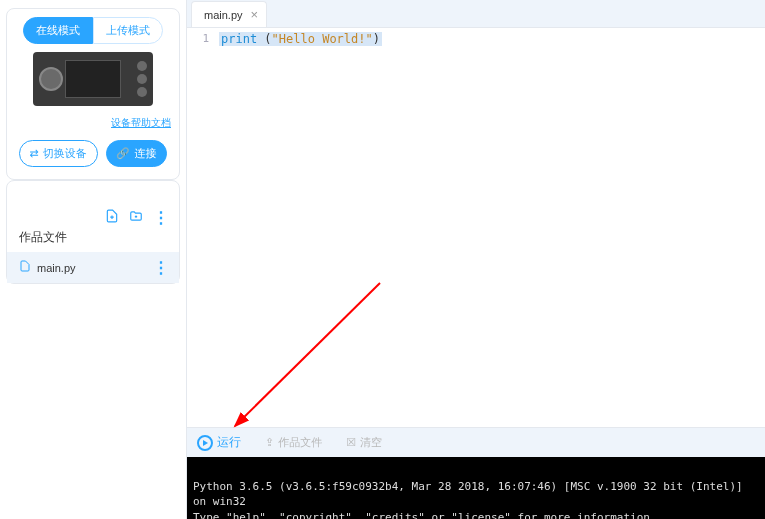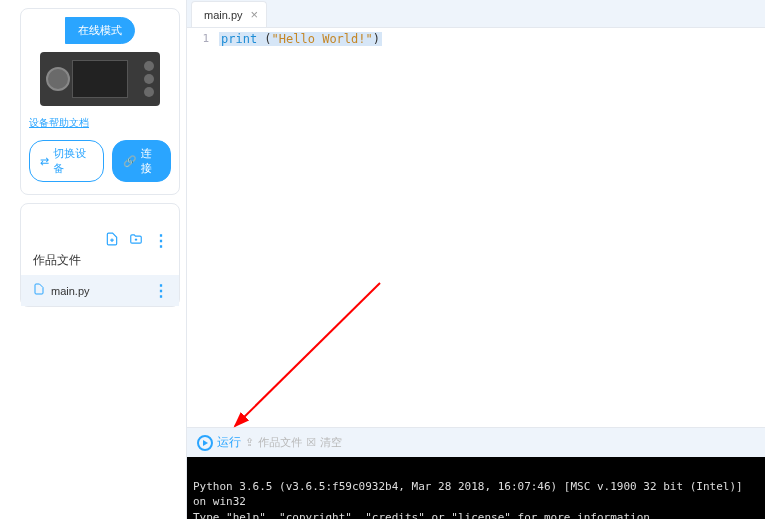--- a/index.html
+++ b/index.html
@@ -1,33 +1,33 @@
 <!DOCTYPE html>
 <html><head>
   <meta charset="utf-8">
   <style>
     * { margin: 0; padding: 0; box-sizing: border-box; }
     body { font-family: -apple-system, "Microsoft YaHei", sans-serif; font-size: 12px; background: #fff; width: 765px; height: 519px; overflow: hidden; position: relative; }
     .container { display: flex; height: 519px; }
-    .sidebar { width: 186px; display: flex; flex-direction: column; gap: 8px; padding: 8px 6px 0 20px; }
+    .sidebar { width: 186px; display: flex; flex-direction: column; padding: 8px 6px 0 6px; }
     .panel { background: #fff; border: 1px solid #e4e8ee; border-radius: 8px; }
     .device-panel { padding: 8px 8px 12px 8px; }
     .mode-tabs { display: flex; gap: 0; justify-content: center; margin-bottom: 8px; }
     .mode-tab { padding: 5px 12px; font-size: 11px; border-radius: 14px; cursor: pointer; color: #2aa5ff; background: #fff; border: 1px solid #cce7ff; }
     .mode-tab.active { background: #2aa5ff; color: #fff; border-color: #2aa5ff; }
     .mode-tab:first-child { border-radius: 14px 0 0 14px; }
     .mode-tab:last-child { border-radius: 0 14px 14px 0; }
     .device-img { display: flex; justify-content: center; margin: 6px 0 10px; }
     .device-img-box { width: 120px; height: 54px; background: #3a3a3a; border-radius: 4px; position: relative; display: flex; align-items: center; justify-content: center; }
     .device-img-knob { width: 24px; height: 24px; border-radius: 50%; background: #6a6a6a; position: absolute; left: 6px; border: 2px solid #888; }
     .device-img-screen { width: 56px; height: 38px; background: #222; border: 1px solid #555; }
     .device-img-btns { position: absolute; right: 6px; display: flex; flex-direction: column; gap: 3px; }
     .device-img-btns span { width: 10px; height: 10px; background: #6a6a6a; border-radius: 50%; display: block; }
     .device-title { text-align: center; font-size: 11px; color: #444; margin-top: 4px; }
-    .device-help { text-align: left; font-size: 10px; color: #2aa5ff; text-decoration: underline; margin-top: 10px; cursor: pointer; }
+    .device-help { text-align: right; font-size: 10px; color: #2aa5ff; text-decoration: underline; margin-top: 10px; cursor: pointer; }
     .device-buttons { display: flex; gap: 8px; margin-top: 10px; justify-content: center; }
     .btn { border-radius: 14px; padding: 5px 10px; font-size: 11px; cursor: pointer; display: inline-flex; align-items: center; gap: 4px; }
     .btn-outline { border: 1px solid #2aa5ff; color: #2aa5ff; background: #fff; }
     .btn-fill { border: 1px solid #2aa5ff; color: #fff; background: #2aa5ff; }
     .files-panel { padding: 0; }
     .files-head { display: flex; align-items: center; justify-content: space-between; padding: 8px 10px 6px 12px; }
     .files-head-title { font-size: 12px; color: #333; margin-top: 40px; }
     .files-head-icons { display: flex; gap: 10px; align-items: center; }
     .icon-blue { color: #2aa5ff; font-size: 14px; cursor: pointer; }
     .icon-dots { color: #2aa5ff; font-size: 16px; cursor: pointer; font-weight: bold; }
@@ -39,36 +39,37 @@
     .tabbar { display: flex; background: #eef4fb; border-bottom: 1px solid #e4e8ee; height: 28px; align-items: flex-end; }
     .tab { background: #fff; border: 1px solid #e4e8ee; border-bottom: none; padding: 5px 8px 5px 12px; font-size: 11px; display: flex; align-items: center; gap: 8px; border-radius: 4px 4px 0 0; margin-left: 4px; color: #333; }
     .tab-close { color: #999; cursor: pointer; font-size: 13px; }
     .editor { flex: 1; display: flex; background: #fff; overflow: hidden; }
     .gutter { width: 28px; background: #fff; text-align: right; padding: 4px 6px 0 0; color: #aab; font-size: 11px; font-family: Consolas, monospace; }
     .code-area { flex: 1; padding: 4px 0 0 4px; font-family: Consolas, monospace; font-size: 12px; }
     .code-line { background: #d6e6f7; display: inline-block; padding: 0 2px; }
     .tok-fn { color: #1f8dd6; }
     .tok-str { color: #c58727; }
     .tok-punc { color: #333; }
-    .action-bar { height: 30px; background: #eef4fb; border-top: 1px solid #e4e8ee; display: flex; align-items: center; gap: 4px; padding: 3px 10px; font-size: 11px; }
+    .action-bar { height: 30px; background: #eef4fb; border-top: 1px solid #e4e8ee; display: flex; align-items: center; gap: 24px; padding: 3px 10px; font-size: 11px; }
     .run-btn { display: inline-flex; align-items: center; gap: 4px; color: #2aa5ff; cursor: pointer; font-size: 12px; }
     .run-circle { width: 16px; height: 16px; border-radius: 50%; border: 2px solid #2aa5ff; display: inline-flex; align-items: center; justify-content: center; }
     .run-tri { width: 0; height: 0; border-left: 5px solid #2aa5ff; border-top: 3px solid transparent; border-bottom: 3px solid transparent; margin-left: 1px; }
     .action-disabled { color: #b8b8b8; display: inline-flex; align-items: center; gap: 4px; cursor: default; }
     .terminal { height: 62px; background: #000; color: #ddd; font-family: Consolas, monospace; font-size: 11px; padding: 22px 6px; line-height: 1.4; white-space: pre-wrap; overflow: hidden; }
     .arrow-svg { position: absolute; left: 220px; top: 278px; pointer-events: none; }
   </style>
 </head>
 <body>
 
 <div class="container">
   <div class="sidebar">
     <div class="panel device-panel">
       <div class="mode-tabs">
         <div class="mode-tab active">在线模式</div>
+        <div class="mode-tab">上传模式</div>
       </div>
       <div class="device-img">
         <div class="device-img-box">
           <div class="device-img-knob"></div>
           <div class="device-img-screen"></div>
           <div class="device-img-btns">
               <span></span>
               <span></span>
               <span></span>
             </div>

